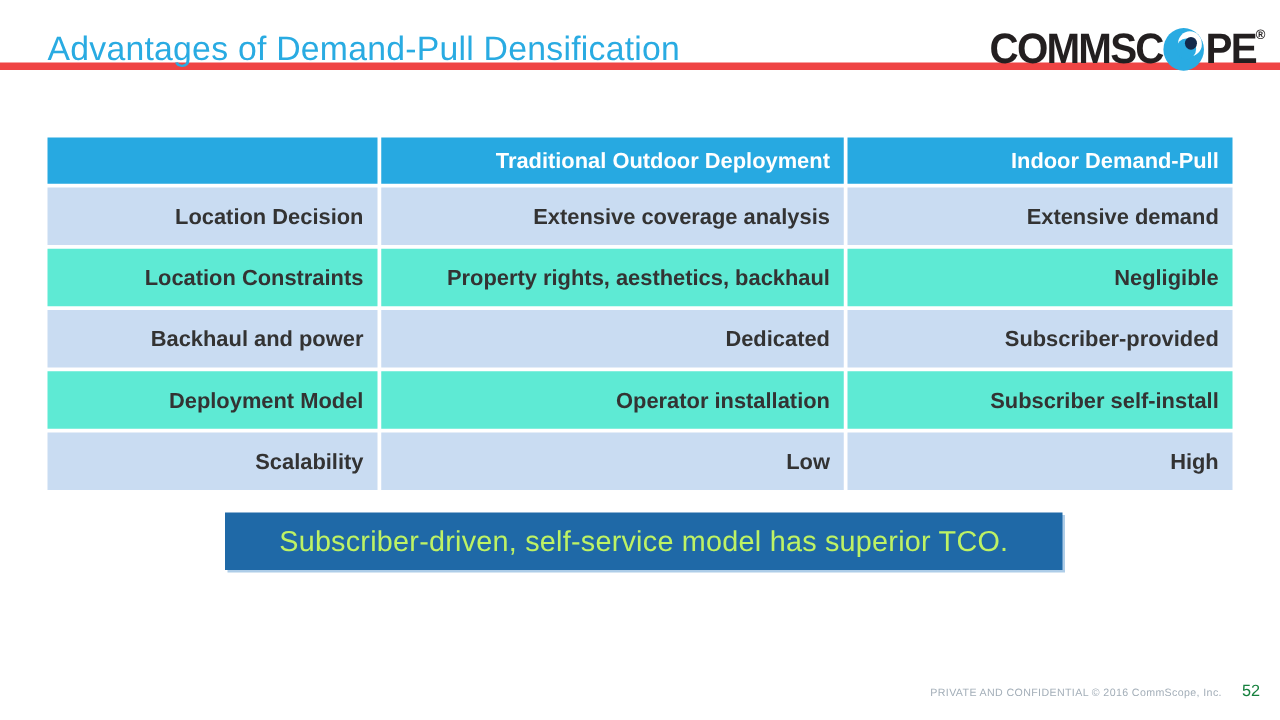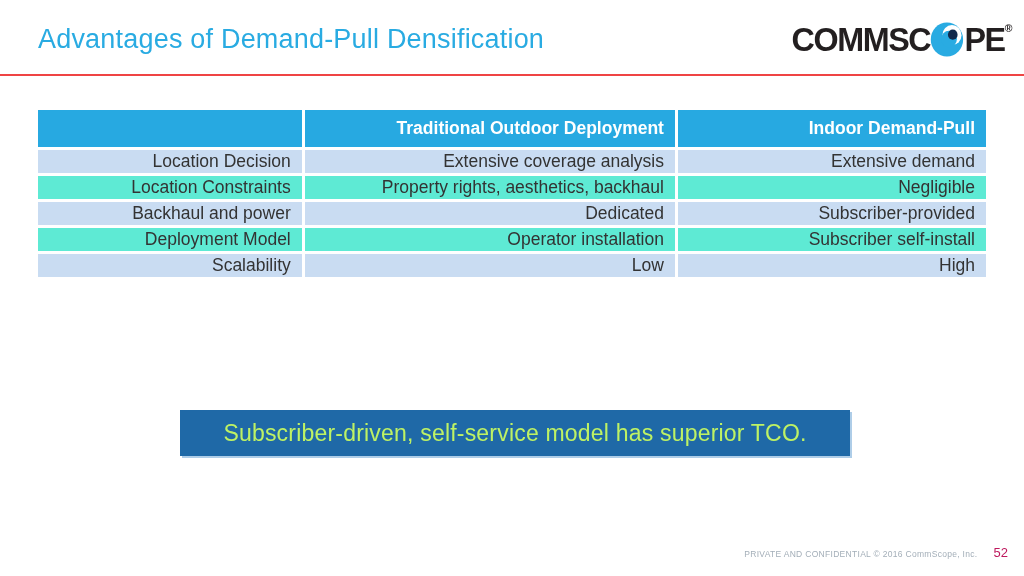--- a/index.html
+++ b/index.html
@@ -1,56 +1,56 @@
 <!DOCTYPE html>
 <html><head>
 <meta charset="utf-8">
 <style>
   * { margin:0; padding:0; box-sizing:border-box; }
   html,body { width:1024px; height:576px; background:#fff; overflow:hidden;
               font-family:"Liberation Sans", sans-serif; }
   .slide { position:relative; width:1024px; height:576px; background:#fff; }
 
   
-  .header { position:absolute; top:0; left:0; width:1024px; height:76px;
-            border-bottom:2px solid #ef4444; background:#fff; }
+  .header { position:absolute; top:0; left:0; width:1024px; height:56px;
+            border-bottom:6px solid #ef4444; background:#fff; }
   .title  { position:absolute; left:38px; top:24px; font-size:27px; font-weight:400;
             color:#29abe2; letter-spacing:0.2px; white-space:nowrap; }
   .logo   { position:absolute; right:12px; top:20px; display:flex; align-items:center;
             color:#231f20; font-weight:700; font-size:34px; letter-spacing:-1.5px;
             transform:scaleX(0.95); transform-origin:right center; white-space:nowrap; }
   .logo .o-wrap { display:inline-block; width:35px; height:35px; margin:0 0.5px; }
   .logo .reg { font-size:11px; font-weight:700; align-self:flex-start; margin-top:2px;
                letter-spacing:0; }
 
   
   table.cmp { position:absolute; left:35px; top:107px; width:954px;
               border-collapse:separate; border-spacing:3px; table-layout:fixed; }
   table.cmp th, table.cmp td { text-align:right; vertical-align:middle;
               padding:0 11px; overflow:hidden; white-space:nowrap; }
   table.cmp th { height:37px; background:#27a9e1; color:#ffffff;
               font-size:17.5px; font-weight:700; }
-  table.cmp td { height:23px; color:#333333; font-size:17.5px; font-weight:400; }
+  table.cmp td { height:46px; color:#333333; font-size:17.5px; font-weight:700; }
   table.cmp col.c1 { width:28.0%; }
   table.cmp col.c2 { width:39.3%; }
   table.cmp col.c3 { width:32.7%; }
   table.cmp tr.band-dark  td { background:#c9dcf2; }
   table.cmp tr.band-light td { background:#5eead4; }
 
   
   .banner { position:absolute; left:180px; top:410px; width:670px; height:46px;
             background:#1f69a7; box-shadow:2px 2px 0 #aecde8;
             display:flex; align-items:center; justify-content:center; }
   .banner span { color:#bef264; font-size:23px; letter-spacing:0.2px; white-space:nowrap; }
 
   
   .footer { position:absolute; right:16px; bottom:16px; display:flex;
             align-items:baseline; gap:16px;text-align:center; }
   .footer .conf { font-size:8.5px; color:#a3aeb8; letter-spacing:0.3px; }
-  .footer .page { font-size:13px; color:#be185d; }
+  .footer .page { font-size:13px; color:#15803d; }
 </style>
 </head>
 <body>
 
 <div class="slide">
 
   <div class="header">
     <h1 class="title">Advantages of Demand-Pull Densification</h1>
     <div class="logo">
       <span>COMMSC</span>

